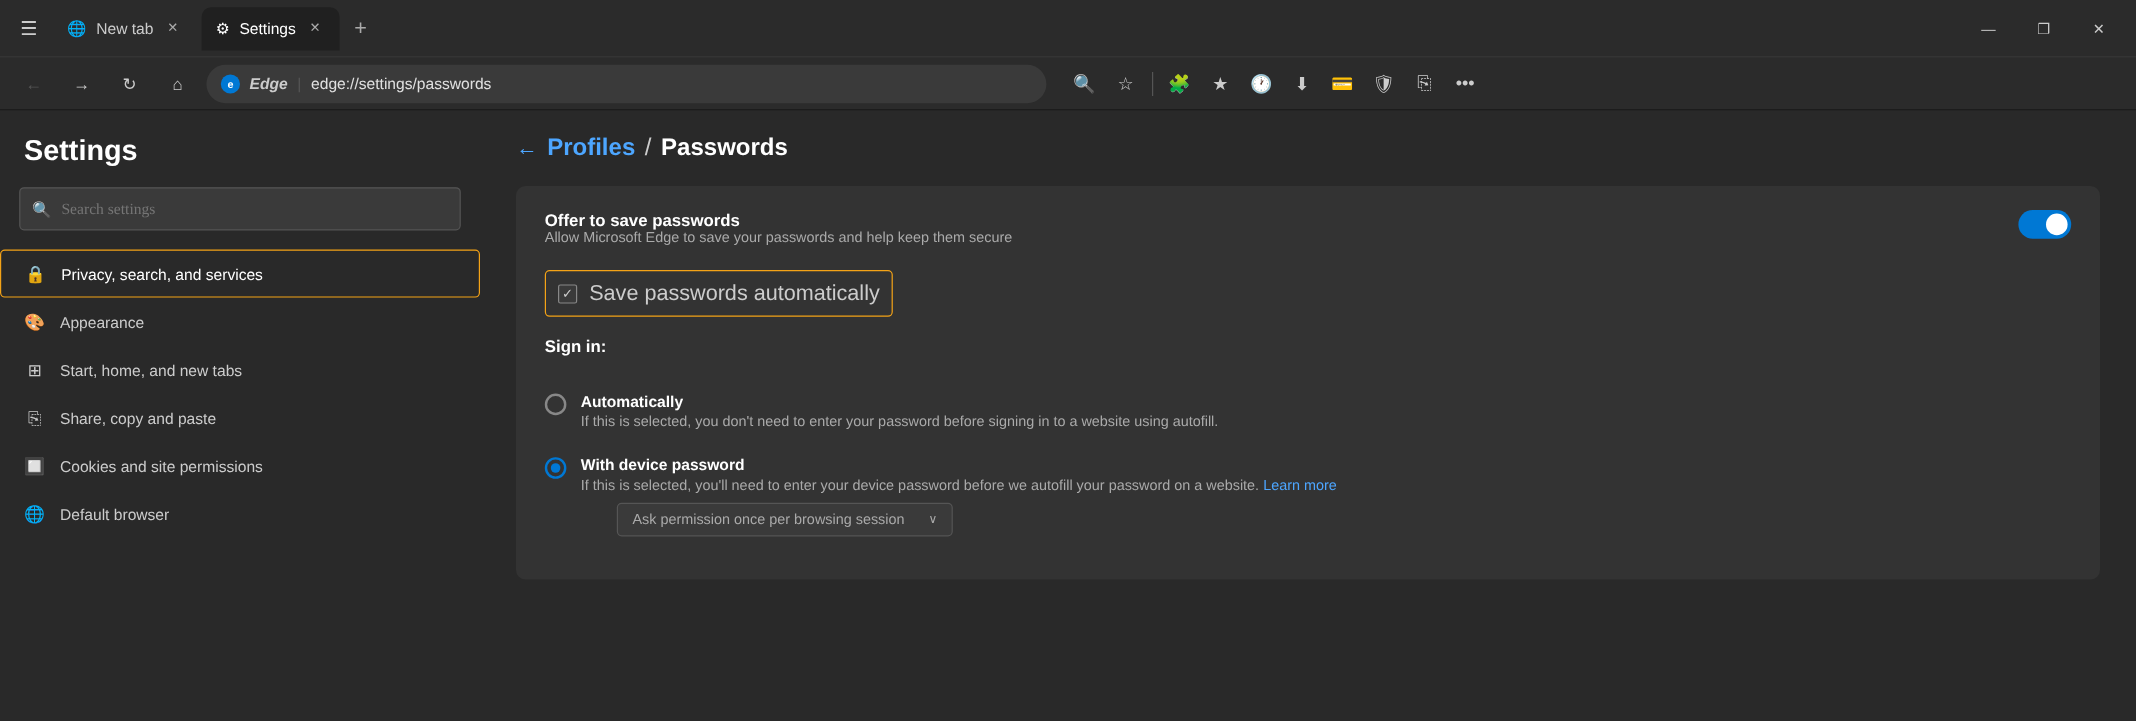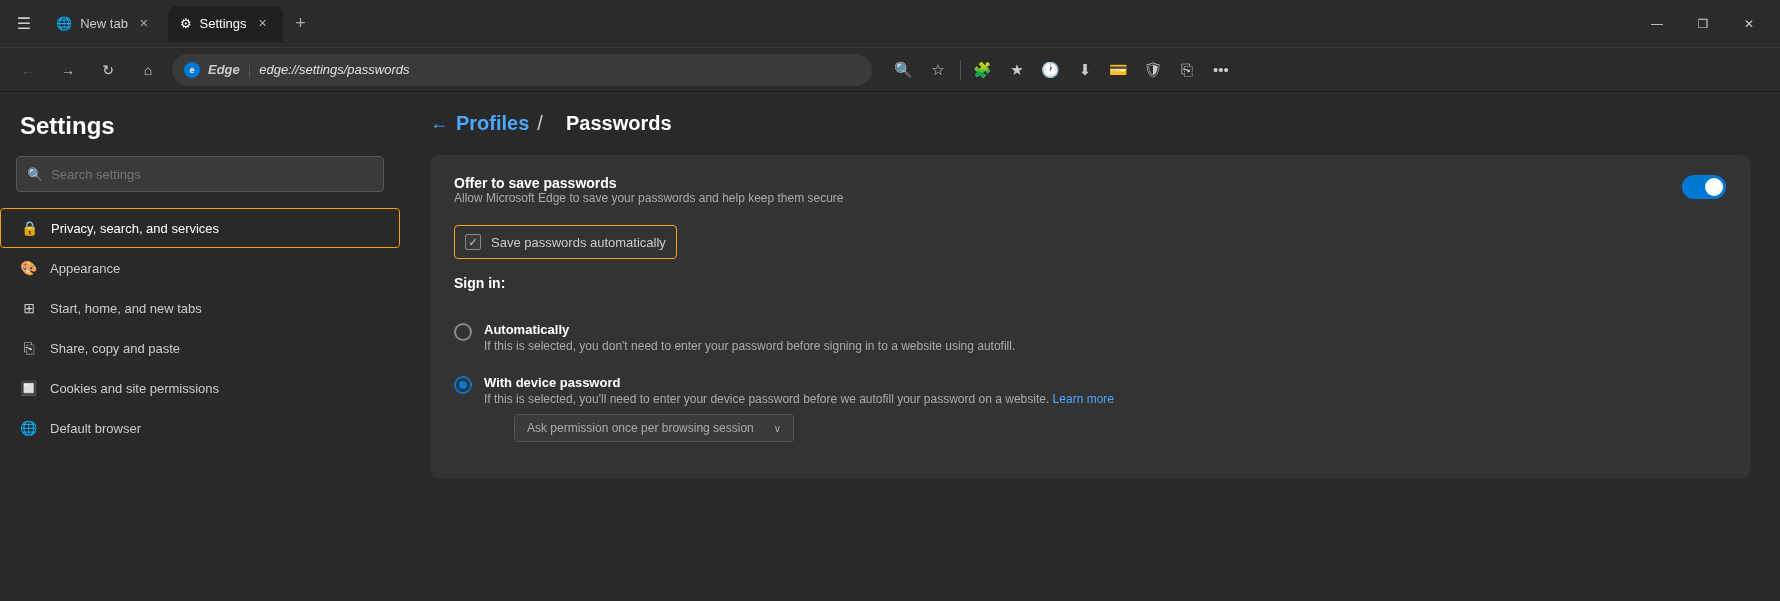--- a/index.html
+++ b/index.html
@@ -151,21 +151,21 @@
       gap: 8px;
       border: 1px solid #555;
     }
     .search-box input {
       background: transparent;
       border: none;
       outline: none;
       color: #ccc;
       font-size: 13px;
       flex: 1;
-      font-family: Liberation Sans, sans-serif;
+      font-family: Liberation Serif, serif;
     }
     .sidebar-nav-item {
       display: flex;
       align-items: center;
       padding: 8px 20px;
       gap: 12px;
       cursor: pointer;
       font-size: 13px;
       color: #ccc;
       height: 40px;
@@ -209,21 +209,20 @@
       cursor: pointer;
       font-weight: 600;
     }
     .breadcrumb-sep {
       color: #ccc;
       font-weight: 400;
     }
     .breadcrumb-current {
       color: #fff;
       font-weight: 600;
-      margin-left: 15px;
     }
 
     
     .settings-card {
       background: #333;
       border-radius: 8px;
       padding: 20px 24px;
     }
 
     .setting-row {
@@ -278,21 +277,21 @@
     .checkbox {
       width: 16px; height: 16px;
       background: #3a3a3a;
       border: 1px solid #888;
       border-radius: 2px;
       display: flex; align-items: center; justify-content: center;
       font-size: 11px;
       color: #ccc;
     }
     .checkbox-label {
-      font-size: 13px;
+      font-size: 18px;
       color: #ccc;
     }
 
     
     .section-label {
       font-size: 14px;
       font-weight: 600;
       color: #fff;
       margin-bottom: 31px;
     }
@@ -383,21 +382,21 @@
 
 <div class="address-bar">
   <div class="nav-btn disabled">←</div>
   <div class="nav-btn">→</div>
   <div class="nav-btn">↻</div>
   <div class="nav-btn">⌂</div>
   <div class="address-box">
     <div class="address-logo">e</div>
     <span style="color:#ccc; font-weight:600; font-size:13px;font-style:italic;">Edge</span>
     <span style="color:#555;">|</span>
-    <span style="color:#e0e0e0;font-style:italic;">edge://settings/passwords</span>
+    <span style="color:#e0e0e0;">edge://settings/passwords</span>
   </div>
   <div class="toolbar-icons">
     <div class="toolbar-icon">🔍</div>
     <div class="toolbar-icon">☆</div>
     <div class="toolbar-divider"></div>
     <div class="toolbar-icon">🧩</div>
     <div class="toolbar-icon">★</div>
     <div class="toolbar-icon">🕐</div>
     <div class="toolbar-icon">⬇</div>
     <div class="toolbar-icon">💳</div>

